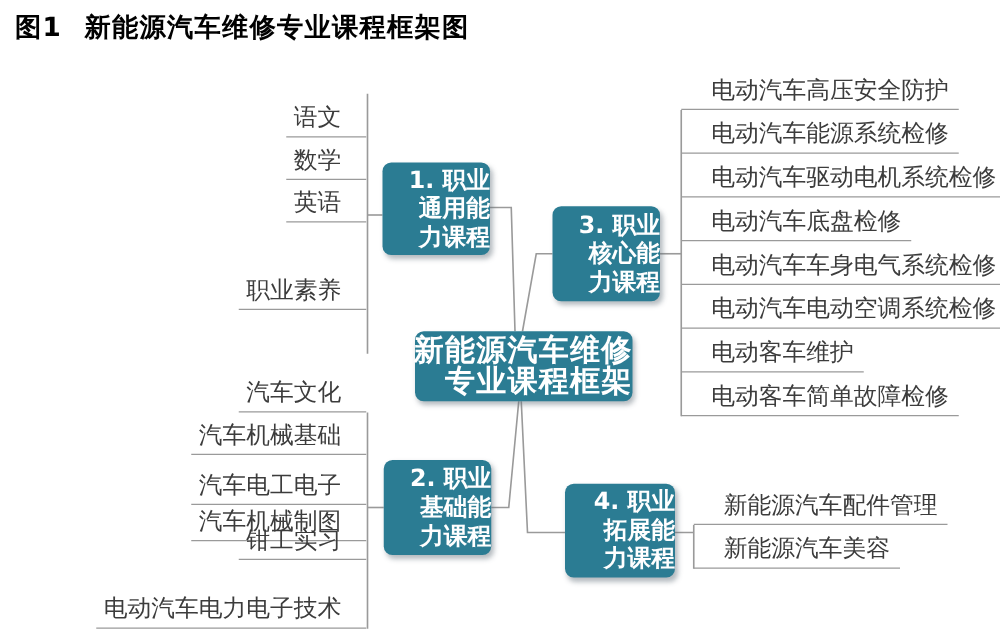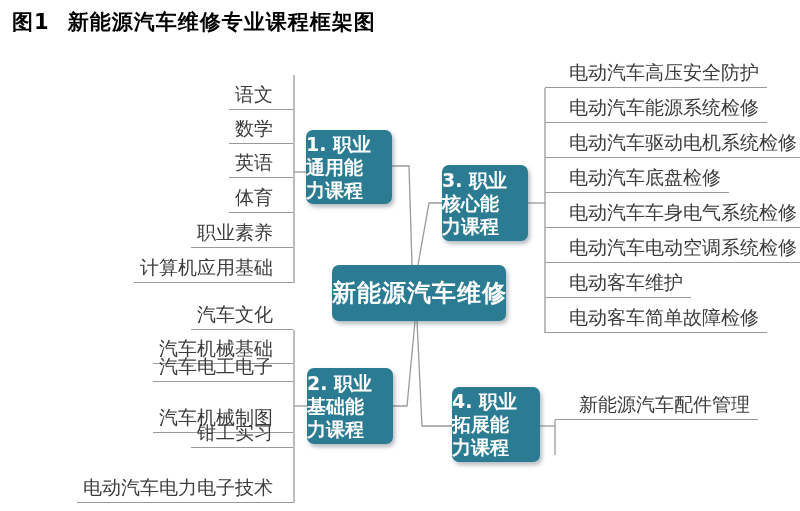--- a/index.html
+++ b/index.html
@@ -29,21 +29,21 @@
   .leaf-l{right:507px;padding-left:6px;padding-right:20px;text-align:right;}
   .leaf-r{left:545px;padding-left:24px;padding-right:8px;text-align:left;}
   .leaf-r2{left:555px;}
   .node{
     position:absolute;
     background:#2b7c93;
     border-radius:7px;
     color:#ffffff;
     font-weight:bold;
     display:flex;flex-direction:column;
-    align-items:flex-start;justify-content:center;
+    align-items:flex-end;justify-content:center;
     text-align:center;
     box-shadow:2px 3px 4px rgba(90,105,115,0.45);
     white-space:nowrap;
   }
   .node-cat{font-size:19px;line-height:23px;}
   .node-center{font-size:24px;line-height:25px;letter-spacing:1px;}
 </style>
 </head>
 <body>
 
@@ -69,41 +69,40 @@
 
     <path d="M392,166 H409 L412,265"></path>
     <path d="M442,203 H429 L418,265"></path>
     <path d="M393,406 H407 L415,321"></path>
     <path d="M452,426 H422 L417,321"></path>
   </svg>
 
   <div class="leaf leaf-l" style="top:82px">语文</div>
   <div class="leaf leaf-l" style="top:116px">数学</div>
   <div class="leaf leaf-l" style="top:150px">英语</div>
-  <div class="leaf leaf-l" style="top:185px">体育</div>
   <div class="leaf leaf-l" style="top:220px">职业素养</div>
-  <div class="leaf leaf-l" style="top:255px">计算机应用基础</div>
 
   <div class="leaf leaf-l" style="top:302px">汽车文化</div>
   <div class="leaf leaf-l" style="top:336px">汽车机械基础</div>
-  <div class="leaf leaf-l" style="top:354px">汽车电工电子</div>
+  <div class="leaf leaf-l" style="top:376px">汽车电工电子</div>
   <div class="leaf leaf-l" style="top:405px">汽车机械制图</div>
   <div class="leaf leaf-l" style="top:420px">钳工实习</div>
   <div class="leaf leaf-l" style="top:475px">电动汽车电力电子技术</div>
 
   <div class="leaf leaf-r" style="top:60px">电动汽车高压安全防护</div>
   <div class="leaf leaf-r" style="top:95px">电动汽车能源系统检修</div>
   <div class="leaf leaf-r" style="top:130px">电动汽车驱动电机系统检修</div>
   <div class="leaf leaf-r" style="top:165px">电动汽车底盘检修</div>
   <div class="leaf leaf-r" style="top:200px">电动汽车车身电气系统检修</div>
   <div class="leaf leaf-r" style="top:235px">电动汽车电动空调系统检修</div>
   <div class="leaf leaf-r" style="top:270px">电动客车维护</div>
   <div class="leaf leaf-r" style="top:305px">电动客车简单故障检修</div>
 
   <div class="leaf leaf-r leaf-r2" style="top:392px">新能源汽车配件管理</div>
+  <div class="leaf leaf-r leaf-r2" style="top:427px">新能源汽车美容</div>
 
   <div class="node node-cat" style="left:306px;top:130px;width:86px;height:74px">
     <div>1. 职业</div>
     <div>通用能</div>
     <div>力课程</div>
   </div>
 
   <div class="node node-cat" style="left:307px;top:368px;width:86px;height:76px">
     <div>2. 职业</div>
     <div>基础能</div>
@@ -117,15 +116,16 @@
   </div>
 
   <div class="node node-cat" style="left:452px;top:387px;width:88px;height:75px">
     <div>4. 职业</div>
     <div>拓展能</div>
     <div>力课程</div>
   </div>
 
   <div class="node node-center" style="left:332px;top:265px;width:174px;height:56px">
     <div>新能源汽车维修</div>
+    <div>专业课程框架</div>
   </div>
 
 </div>
 
 </body></html>

